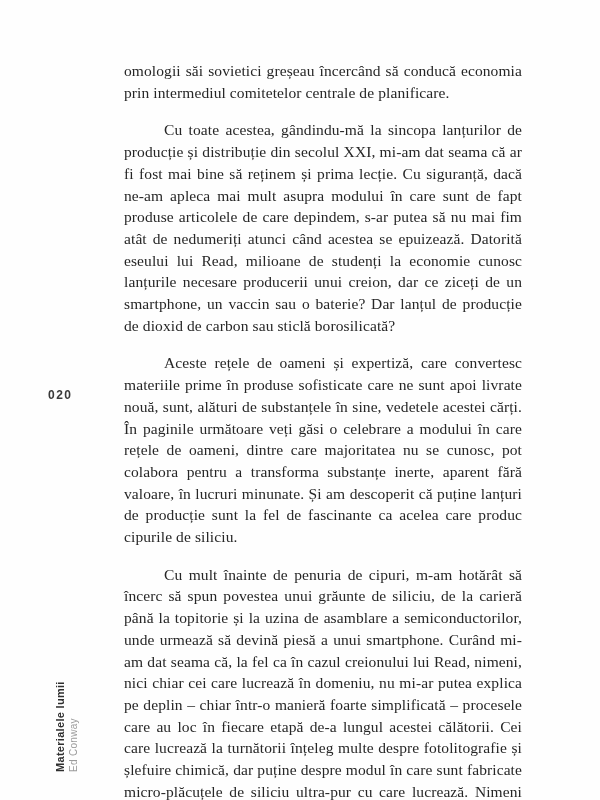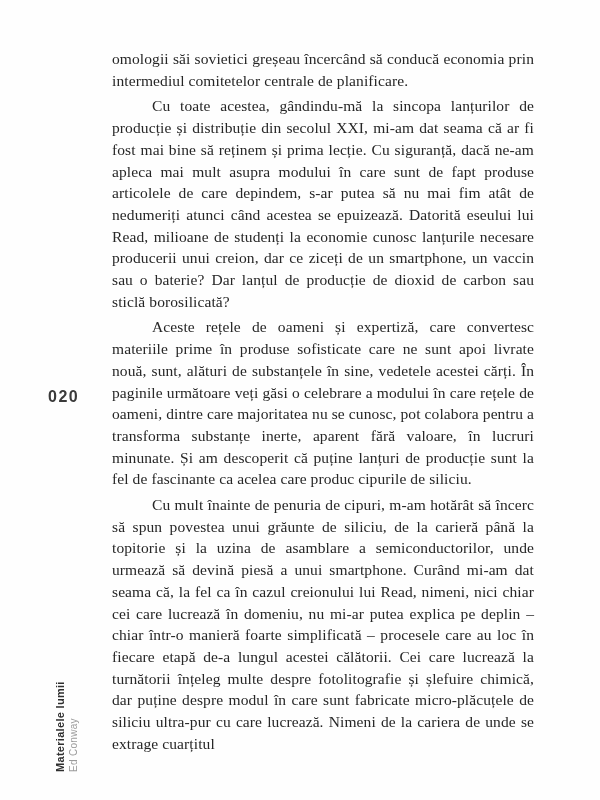--- a/index.html
+++ b/index.html
@@ -20,33 +20,33 @@
     left: 108px;
     top: 44px;
     width: 430px;
     font-size: 15.5px;
     line-height: 21.7px;
     color: #262626;
     text-align: justify;
     letter-spacing: 0.1px;
   }
   .page-text p {
-    margin: 4px;
+    margin: 16px;
     padding: 0;
   }
   .page-text p.indent {
     text-indent: 40px;
   }
   .page-number {
     position: absolute;
     left: 48px;
     top: 388px;
     font-family: "Liberation Sans", sans-serif;
     font-weight: bold;
-    font-size: 16px;
+    font-size: 12px;
     letter-spacing: 1.5px;
     color: #3a3a3a;
   }
   .spine-text {
     position: absolute;
     left: 53px;
     top: 772px;
     transform: rotate(-90deg);
     transform-origin: 0 0;
     white-space: nowrap;

